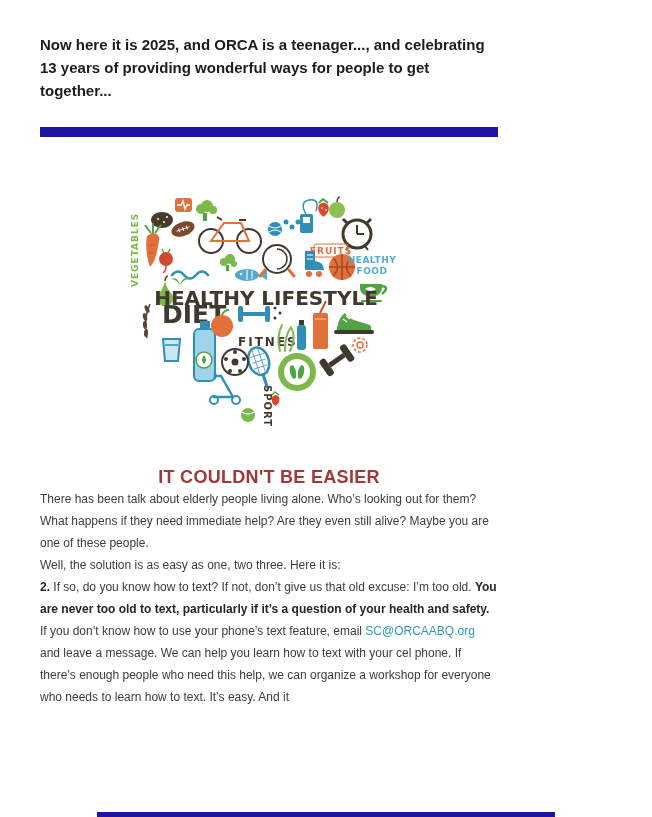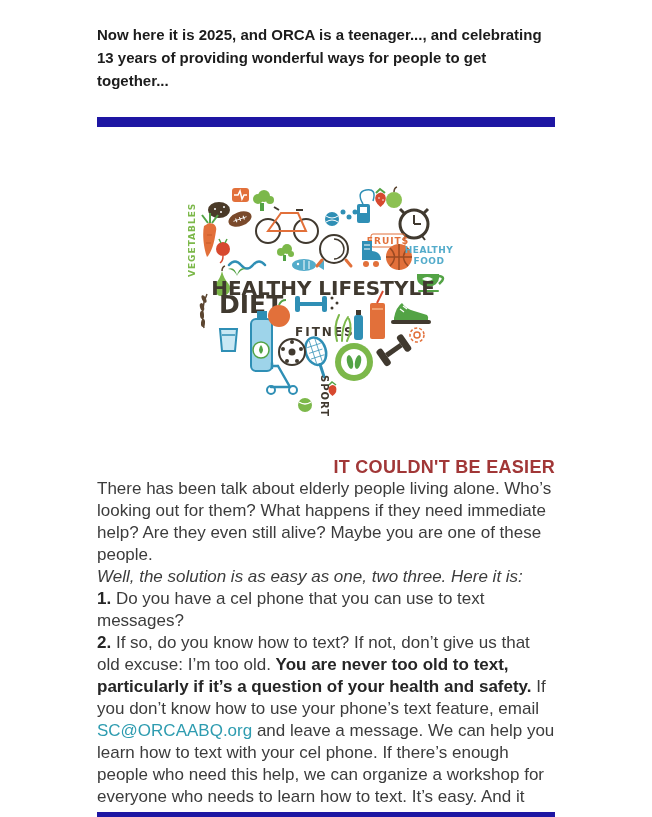--- a/index.html
+++ b/index.html
@@ -10,55 +10,55 @@
   *{box-sizing:border-box;}
   html,body{margin:0;padding:0;}
   body{
     width:652px;height:817px;overflow:hidden;position:relative;
     background:#ffffff;
     font-family:"Liberation Sans", sans-serif;
     -webkit-font-smoothing:antialiased;
   }
   .content{
     width:458px;
-    margin-left:97px;
-    padding-top:23px;
+    margin-left:40px;
+    padding-top:33px;
   }
   .intro-para{
     font-weight:bold;
     font-size:15px;
     line-height:23px;
     color:#1c1c1c;
     margin:0 0 15px 0;
   }
   .divider{
     width:458px;height:10px;
     background:var(--accent);
     margin-top:25px;
   }
   .hero{
     margin:52px 0 0 0;
     display:flex;justify-content:center;
   }
   .section-heading{
     margin:28px 0 0 0;
-    text-align:right;
+    text-align:center;
     font-size:18px;
     font-weight:bold;
     letter-spacing:0.3px;
     color:var(--heading-color);
   }
   p.body{
-    font-size:17px;
+    font-size:12px;
     line-height:22px;
     color:#3c3c3c;
     margin:0;
   }
   .p-first{margin-top:18px;}
-  .p-well{margin-top:15px;font-style:italic;}
+  .p-well{margin-top:15px;}
   .p-item1{margin-top:12px;}
   .p-item2{margin-top:11px;}
   p.body b{color:#262626;}
   a.email-link{
     color:var(--link-color);
     cursor:pointer;
   }
   .bottom-bar{
     position:absolute;
     left:97px;bottom:0;
@@ -298,19 +298,18 @@
       </g>
     </svg>
   </div>
 
   <h2 class="section-heading">IT COULDN'T BE EASIER</h2>
 
   <p class="body p-first">There has been talk about elderly people living alone. Who’s looking out for them? What happens if they need immediate help? Are they even still alive? Maybe you are one of these people.</p>
 
   <p class="body p-well">Well, the solution is as easy as one, two three. Here it is:</p>
 
-  <p class="body p-item1"><b>1.</b><span> Do you have a cel phone that you can use to text messages?</span></p>
 
   <p class="body p-item2"><b>2.</b><span> If so, do you know how to text? If not, don’t give us that old excuse: I’m too old. </span><b>You are never too old to text, particularly if it’s a question of your health and safety.</b><span> If you don’t know how to use your phone’s text feature, email </span><a class="email-link">SC@ORCAABQ.org</a><span> and leave a message. We can help you learn how to text with your cel phone. If there’s enough people who need this help, we can organize a workshop for everyone who needs to learn how to text. It’s easy. And it</span></p>
 
 </div>
 
 <div class="bottom-bar"></div>
 
 </body></html>

